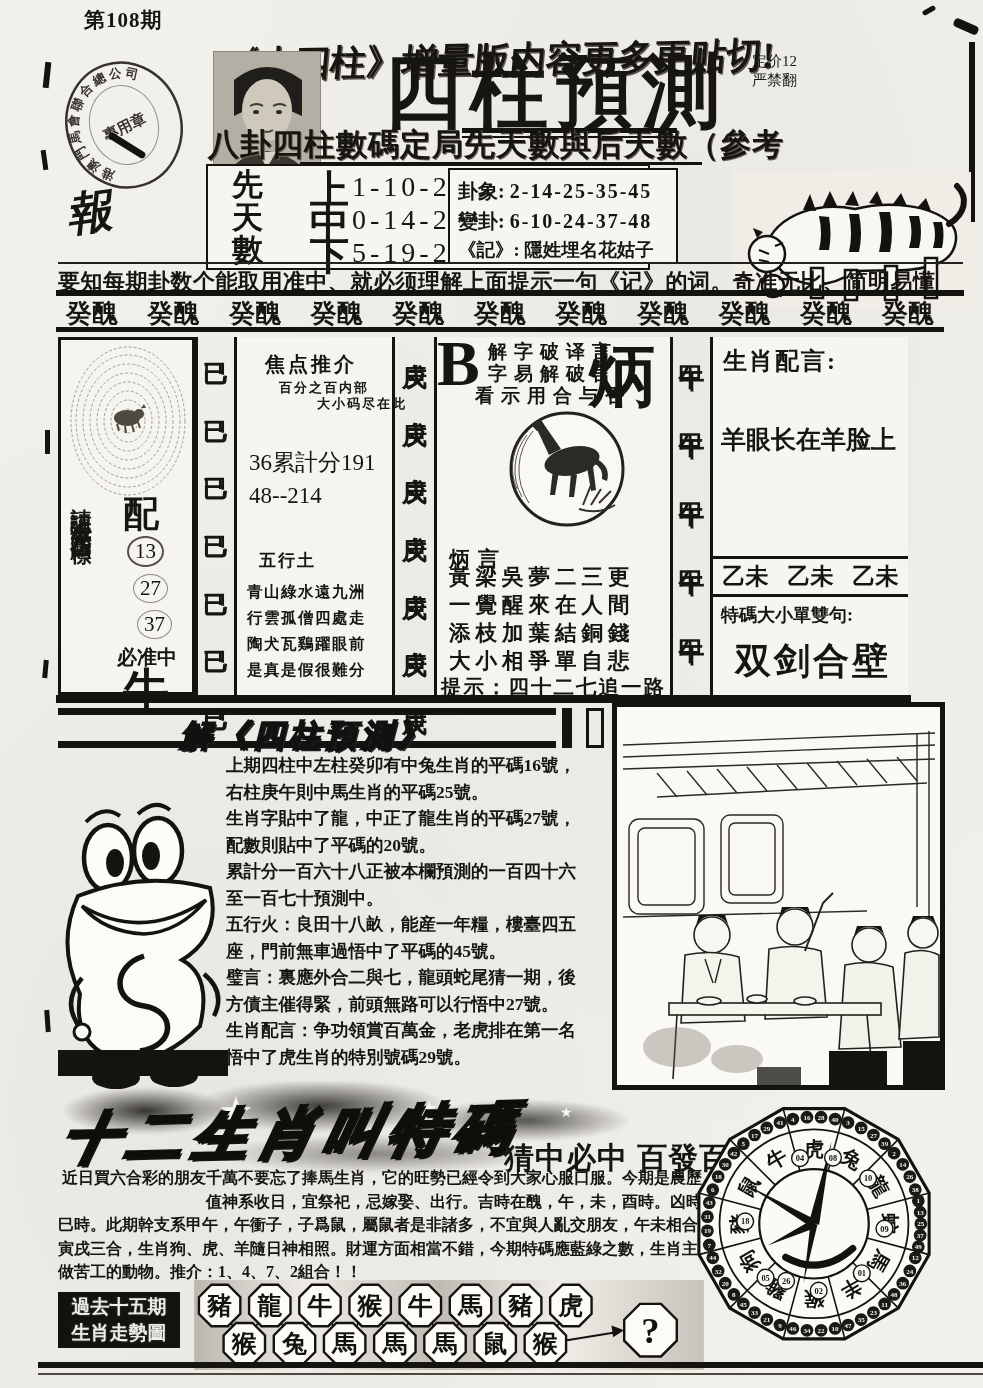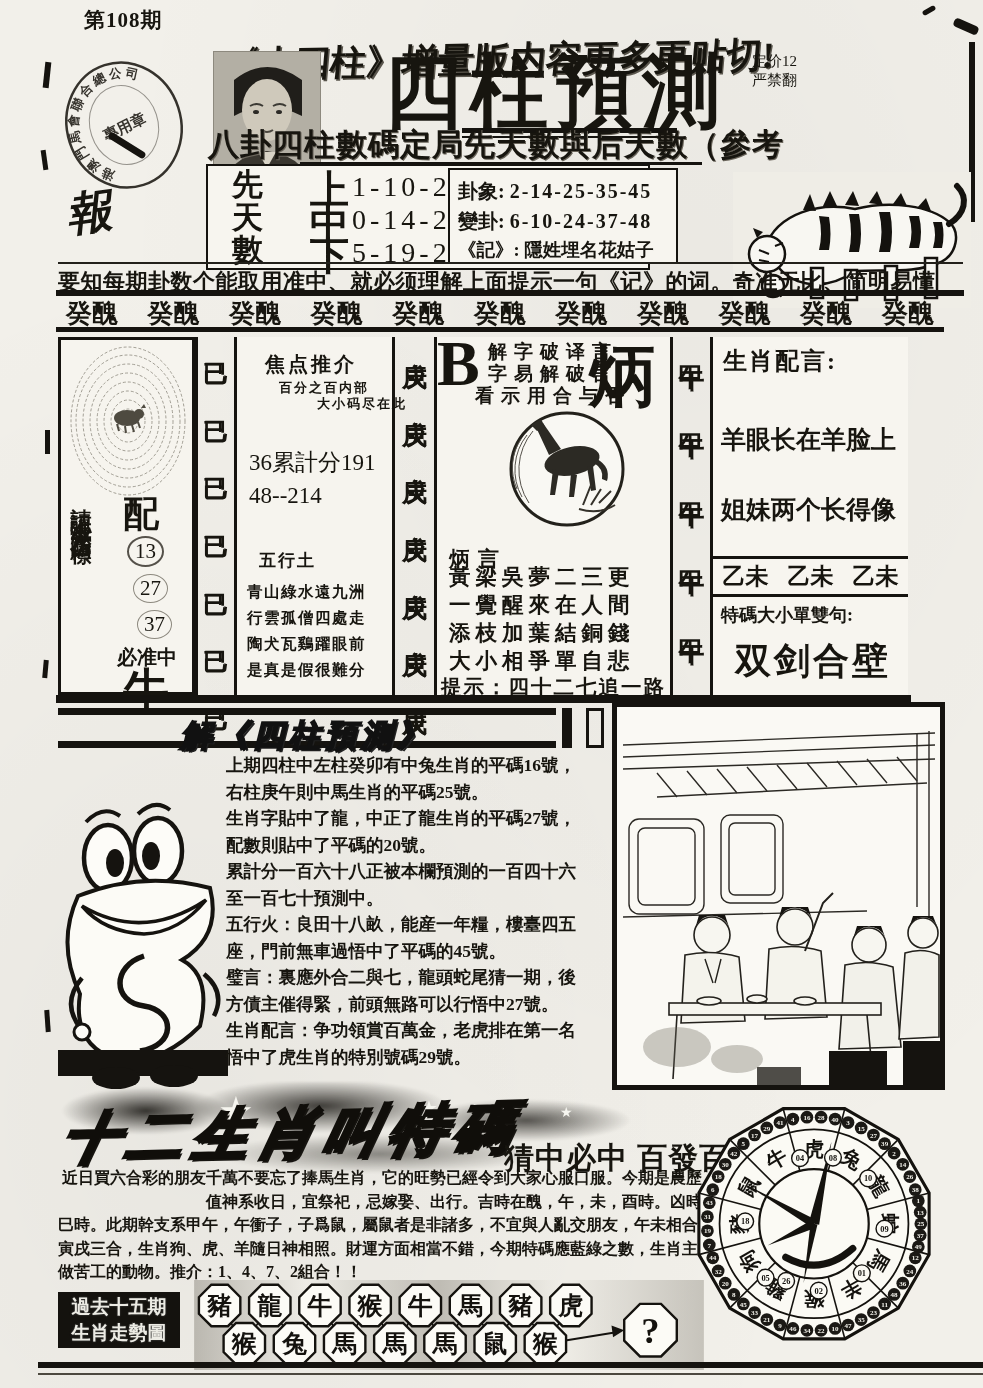--- a/index.html
+++ b/index.html
@@ -266,21 +266,20 @@
     <span class="vpair" style="font-size:26px;">甲午</span>
     <span class="vpair" style="font-size:26px;">甲午</span>
     <span class="vpair" style="font-size:26px;">甲午</span>
     <span class="vpair" style="font-size:26px;">甲午</span>
   </div>
 
   <div class="abs" style="left:713px;top:337px;width:195px;height:358px;border-right:3px solid #15130f;box-sizing:border-box;">
     <div class="abs" style="left:0;top:0;width:195px;height:222px;border-bottom:3px solid #15130f;box-sizing:border-box;background:#f7f5ef;">
       <div class="abs b nw" style="left:10px;top:8px;font-size:24px;letter-spacing:2px;">生肖配言:</div>
       <div class="abs b nw" style="left:8px;top:86px;font-size:25px;font-family:'Liberation Sans','DejaVu Sans',sans-serif;">羊眼长在羊脸上</div>
-      <div class="abs b nw" style="left:8px;top:156px;font-size:25px;font-family:'Liberation Sans','DejaVu Sans',sans-serif;">姐妹两个长得像</div>
     </div>
     <div class="abs" style="left:0;top:222px;width:195px;height:38px;border-bottom:3px solid #15130f;box-sizing:border-box;display:flex;justify-content:space-around;align-items:center;background:#f7f5ef;">
       <span class="b" style="font-size:23px;">乙未</span>
       <span class="b" style="font-size:23px;">乙未</span>
       <span class="b" style="font-size:23px;">乙未</span>
     </div>
     <div class="abs" style="left:0;top:260px;width:195px;height:98px;background:#f7f5ef;">
       <div class="abs b nw" style="left:8px;top:6px;font-size:18px;">特碼大小單雙句:</div>
       <div class="abs b nw" style="left:22px;top:40px;font-size:36px;letter-spacing:3px;font-family:'Liberation Sans','DejaVu Sans',sans-serif;">双剑合壁</div>
     </div>

